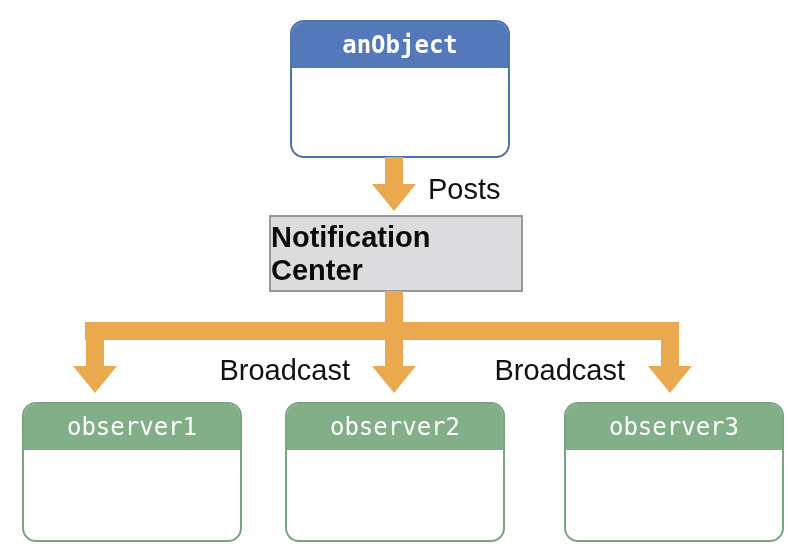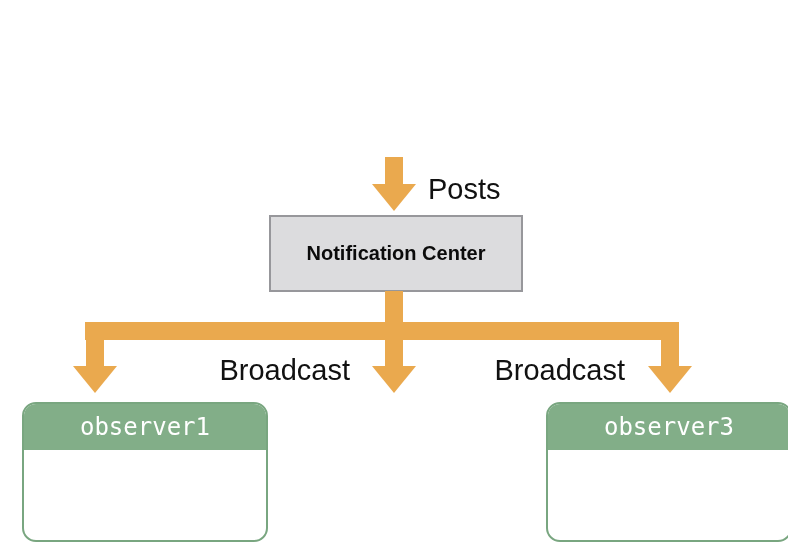--- a/index.html
+++ b/index.html
@@ -24,38 +24,38 @@
     height: 46px;
     display: flex;
     align-items: center;
     justify-content: center;
     font-family: "DejaVu Sans Mono", monospace;
     font-size: 24px;
     color: var(--header-text, #fff);
   }
   .object-card { left: 290px; top: 20px; width: 220px; height: 138px; border-color: var(--object-border, #4D73AE); }
   .object-card .card-header { background: var(--object-header, #5379BA); font-weight: bold; }
-  .observer-card { top: 402px; width: 246px; height: 140px; border-color: var(--observer-border, #79A680); }
+  .observer-card { top: 402px; width: 220px; height: 140px; border-color: var(--observer-border, #79A680); }
   .observer-card .card-header { background: var(--observer-header, #82AE88); font-weight: normal; }
   .observer-1 { left: 22px; }
   .observer-2 { left: 285px; }
-  .observer-3 { left: 546px; text-align: right; }
+  .observer-3 { left: 564px; text-align: right; }
   
   .center-box {
     position: absolute;
     left: 269px; top: 215px;
     width: 254px; height: 77px;
     box-sizing: border-box;
     background: var(--center-fill, #DCDCDE);
     border: 2px solid var(--center-border, #97979B);
     display: flex;
     align-items: center;
     justify-content: center;
     font-weight: bold;
-    font-size: 20px;
+    font-size: 29px;
     color: #0b0b0b;
   }
   
   .arrow-rect { position: absolute; background: var(--arrow, #EAA94E); }
   .arrow-head {
     position: absolute;
     width: 0; height: 0;
     border-left: 22px solid transparent;
     border-right: 22px solid transparent;
     border-top: 27px solid var(--arrow, #EAA94E);
@@ -80,20 +80,24 @@
   .posts-label { left: 428px; top: 173px; }
   .broadcast-label { width: 190px; text-align: right; top: 354px; }
   .broadcast-left  { left: 160px; }
   .broadcast-right { left: 435px; }
 </style>
 </head>
 <body>
 
 <div class="canvas">
 
+  <div class="card object-card">
+    <div class="card-header">anObject</div>
+    <div class="card-body"></div>
+  </div>
 
   <div>
     <div class="arrow-rect posts-stem"></div>
     <div class="arrow-head posts-head"></div>
   </div>
   <div class="flow-label posts-label">Posts</div>
 
   <div class="center-box">
     <span>Notification Center</span>
   </div>
@@ -108,18 +112,22 @@
     <div class="arrow-head head-mid"></div>
     <div class="arrow-head head-right"></div>
   </div>
   <div class="flow-label broadcast-label broadcast-left">Broadcast</div>
   <div class="flow-label broadcast-label broadcast-right">Broadcast</div>
 
   <div class="card observer-card observer-1">
     <div class="card-header">observer1</div>
     <div class="card-body"></div>
   </div>
+  <div class="card observer-card observer-2">
+    <div class="card-header">observer2</div>
+    <div class="card-body"></div>
+  </div>
   <div class="card observer-card observer-3">
     <div class="card-header">observer3</div>
     <div class="card-body"></div>
   </div>
 
 </div>
 
 </body></html>

